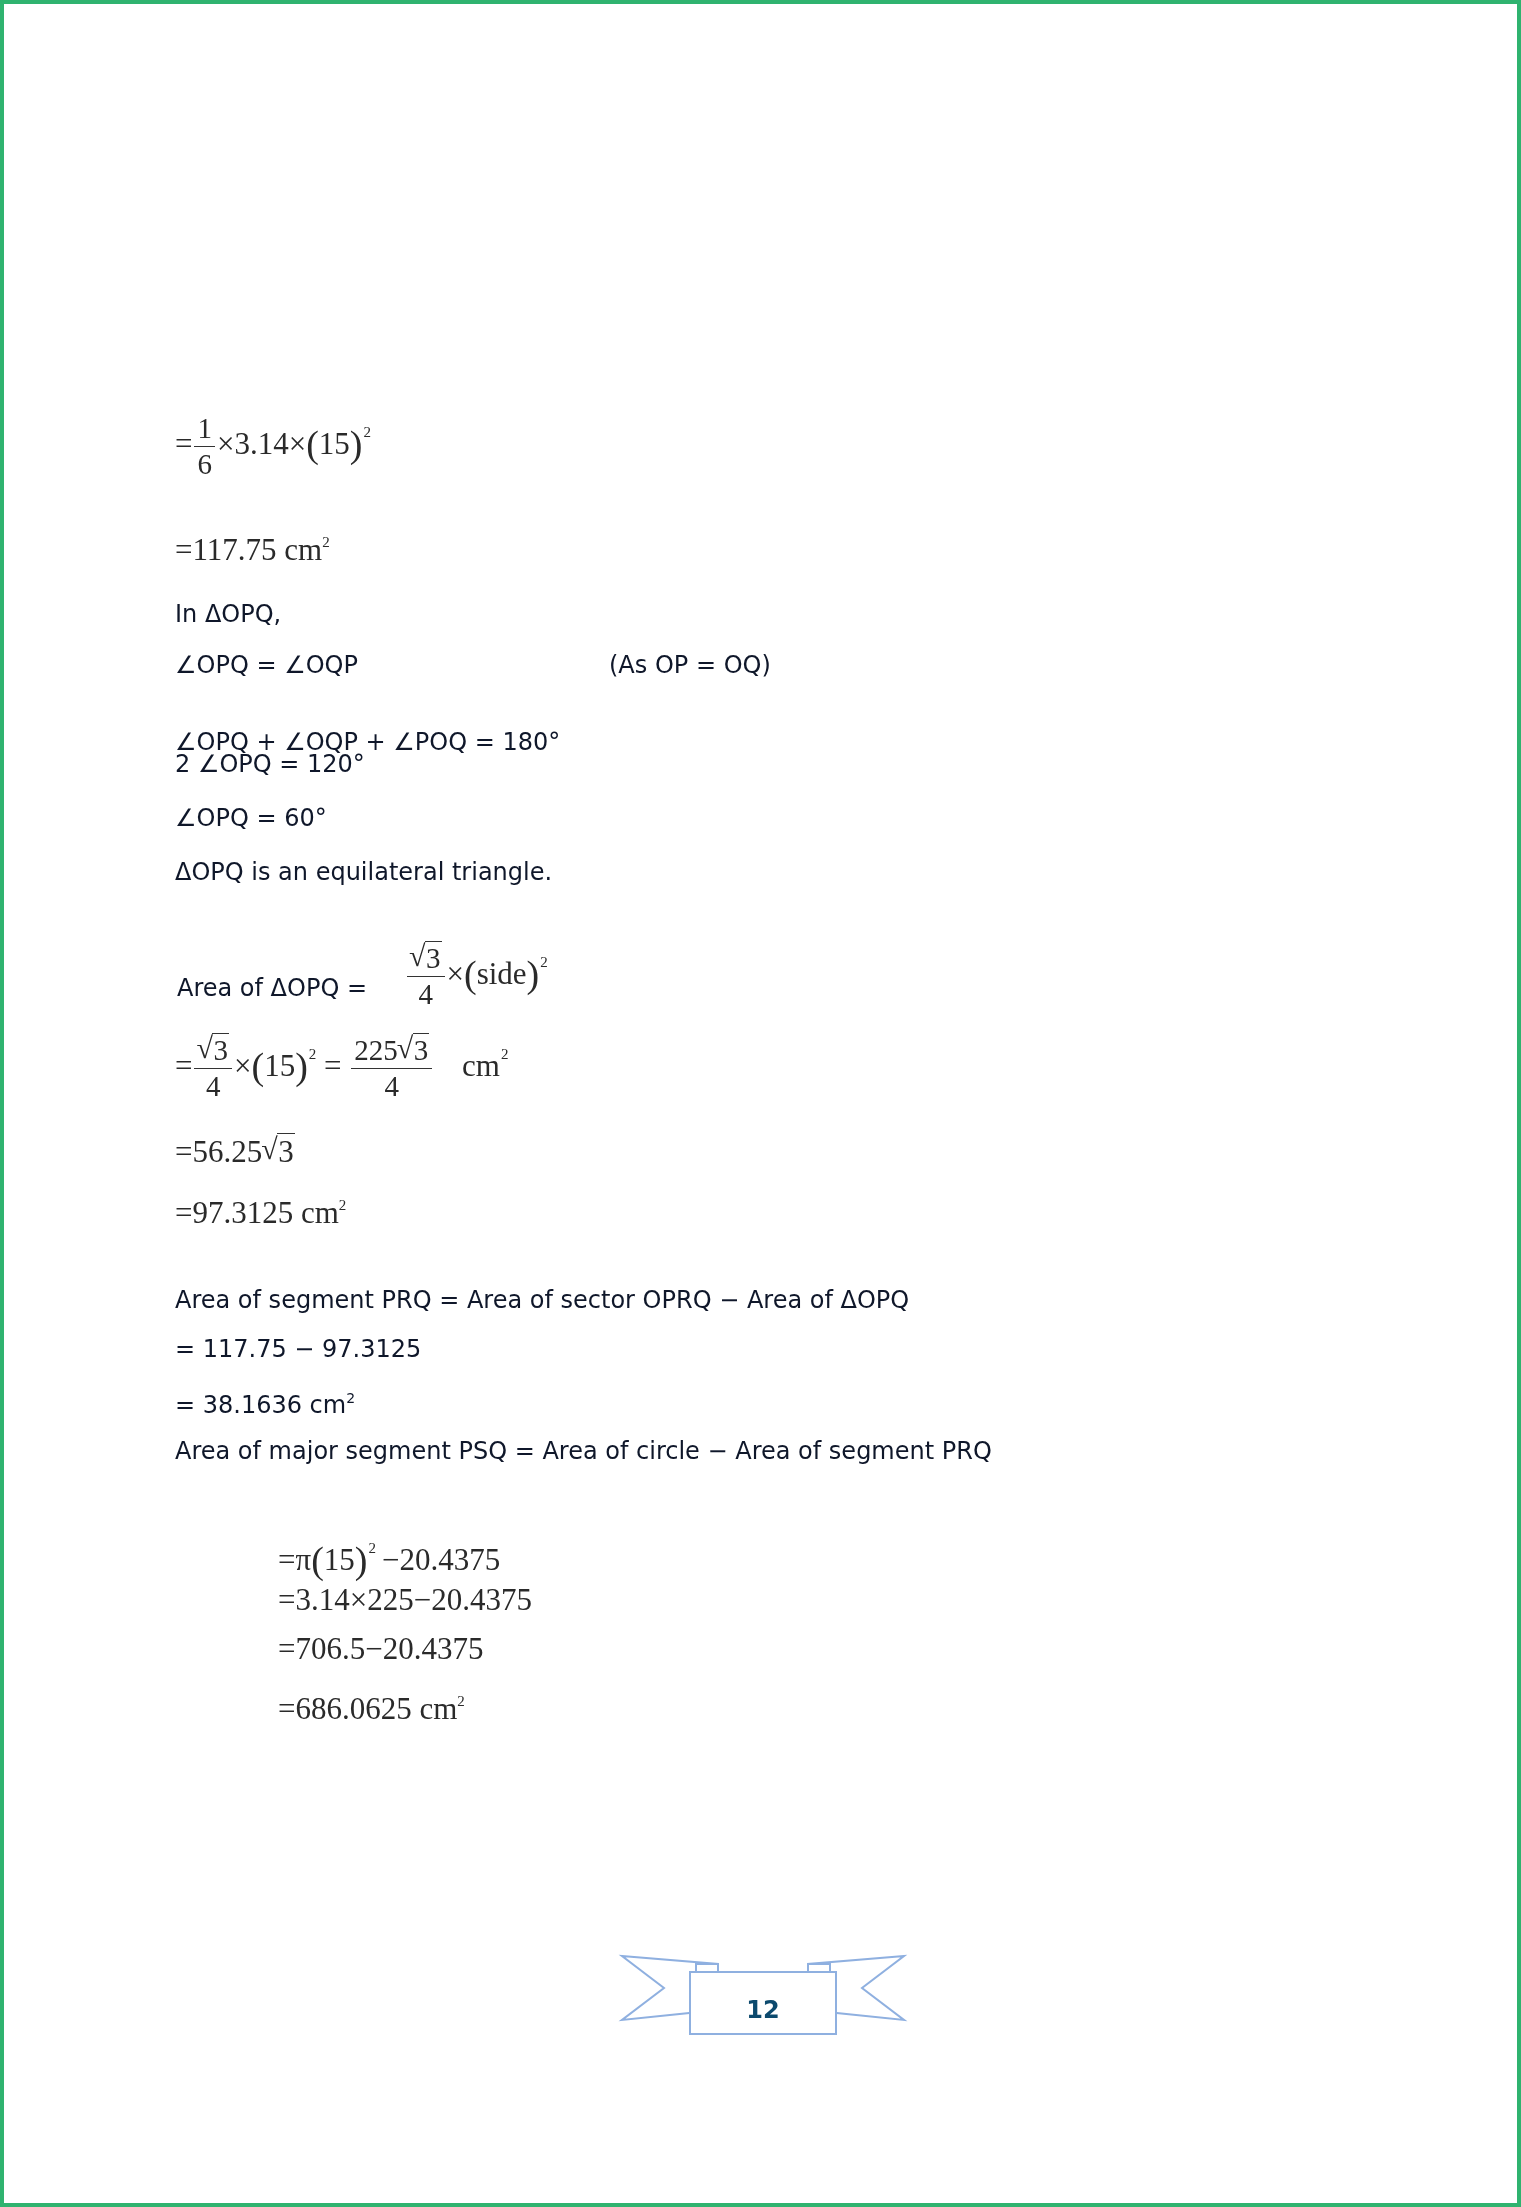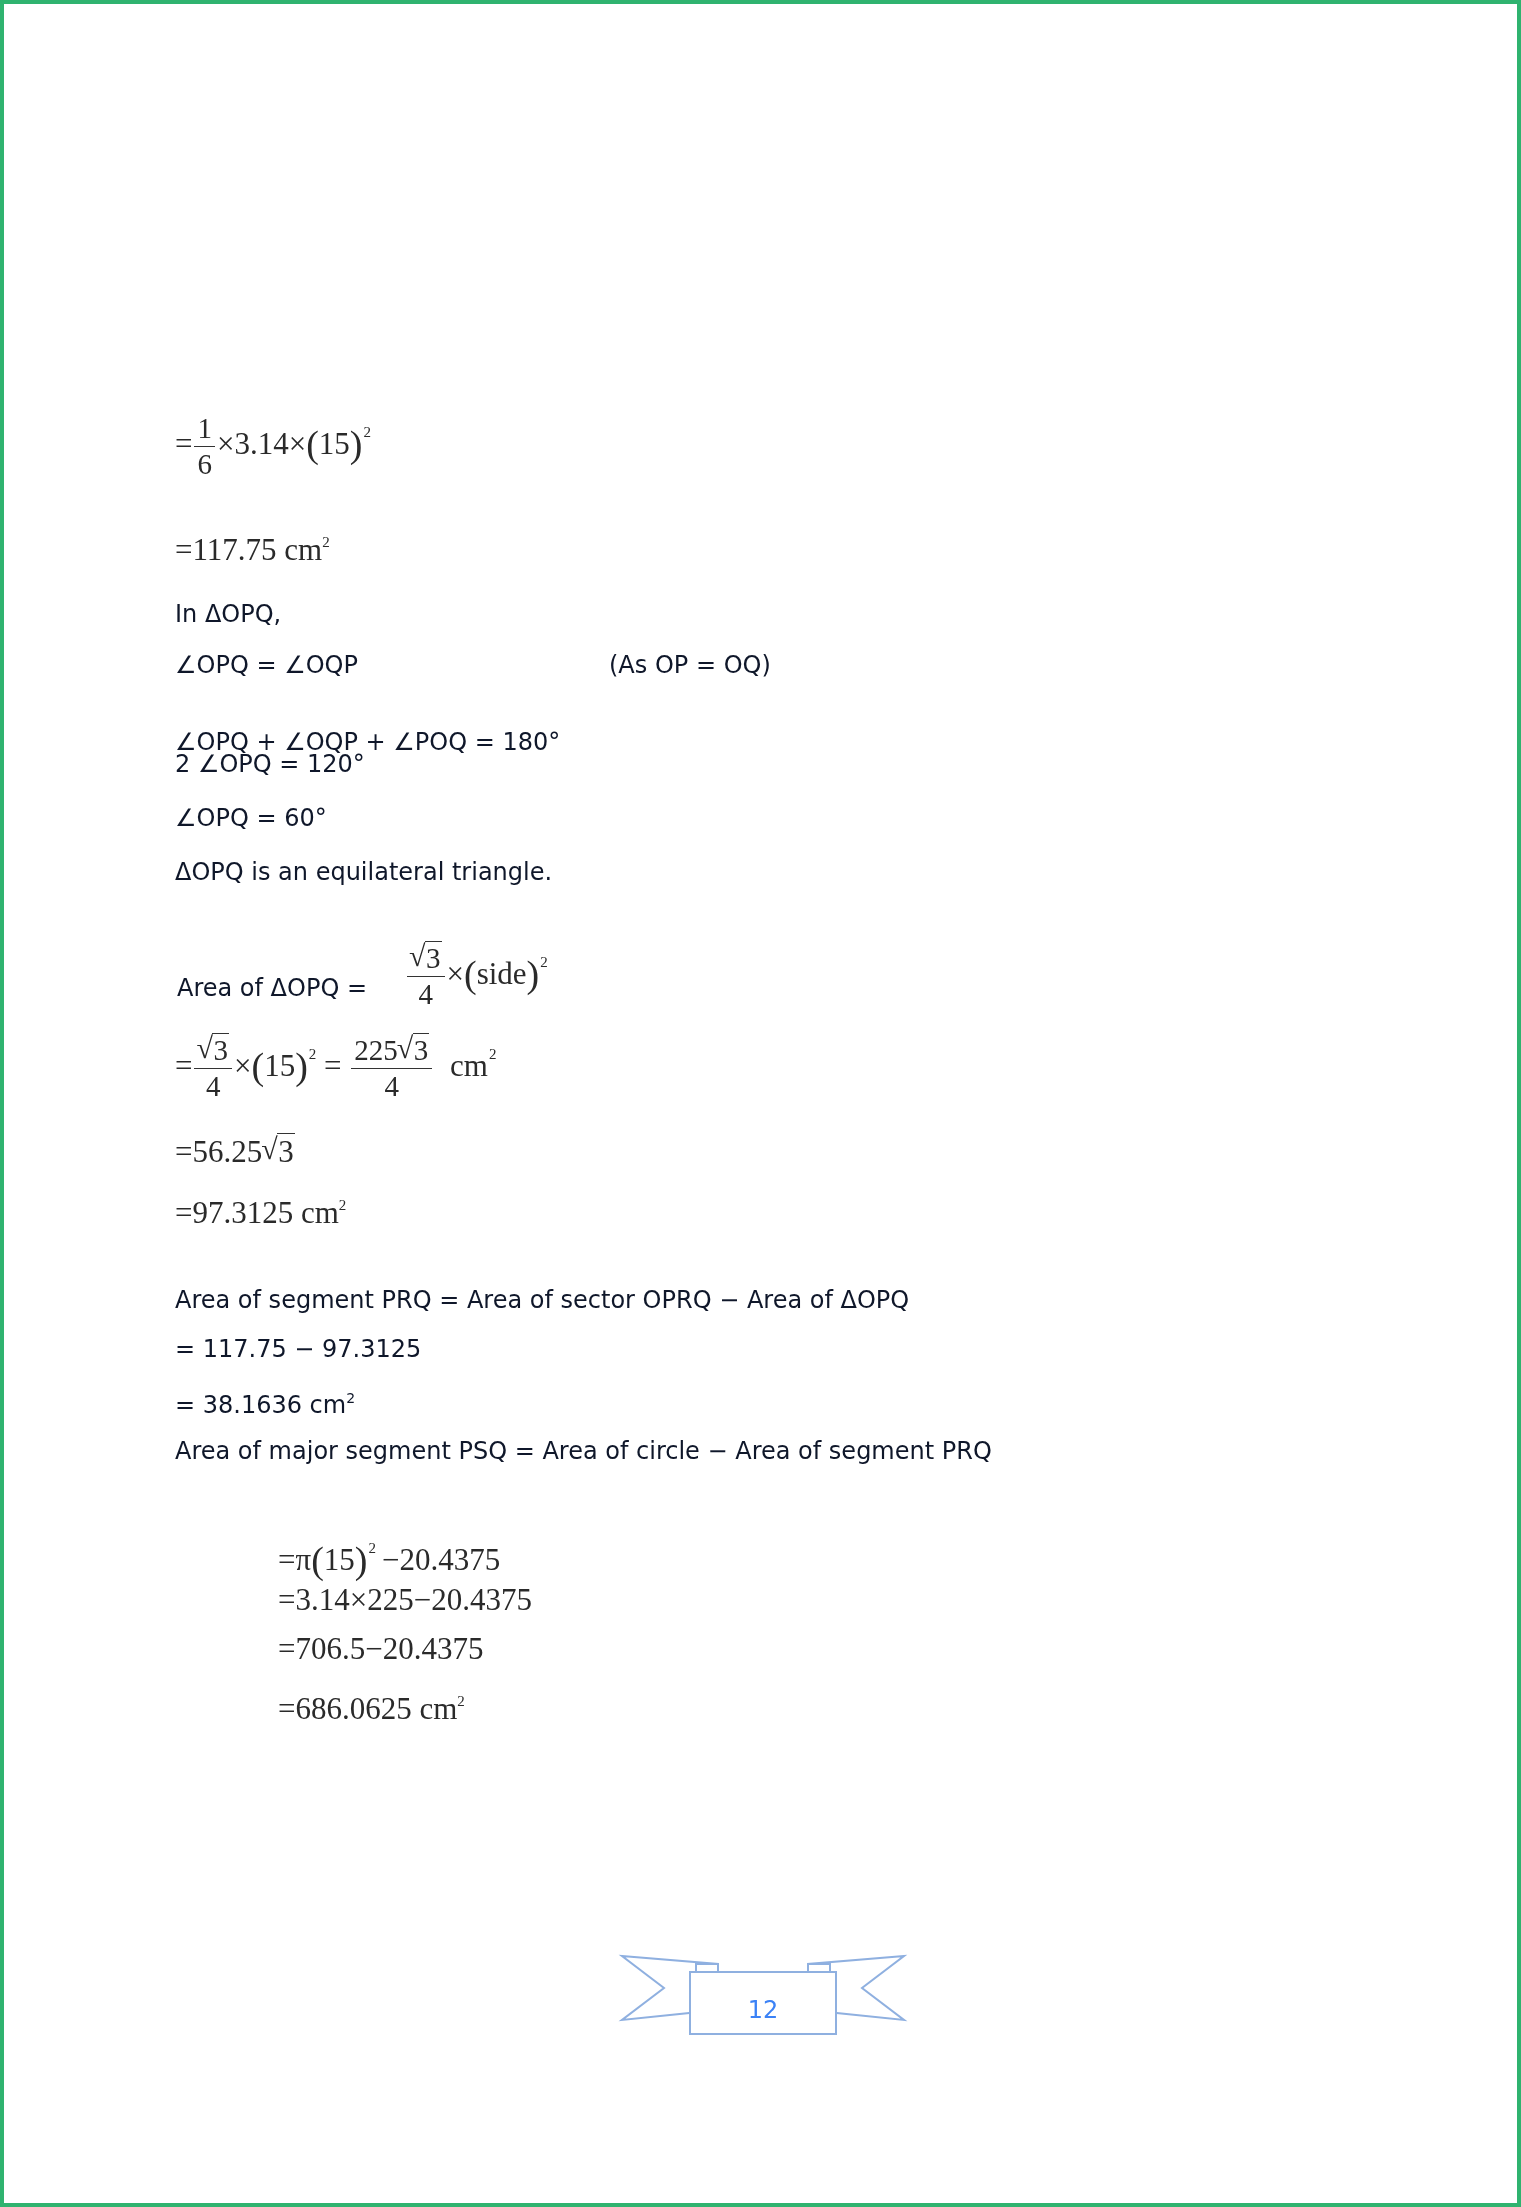--- a/index.html
+++ b/index.html
@@ -28,21 +28,21 @@
     .sqrt { position: relative; display: inline-block; padding-left: 15px; }
     .sqrt::before {
       content: "\221A"; position: absolute; left: -1px; top: -3px; font-size: 30px;
     }
     .sqrt .rad { border-top: 1.5px solid #333; padding: 0 1px; }
     .big-paren { font-size: 38px; vertical-align: -3px; }
     .note { position: absolute; left: 577px; }
     .page-number-banner { position: absolute; left: 618px; top: 1950px; width: 290px; height: 100px; }
     .page-number-text {
       position: absolute; left: 0; width: 290px; top: 46px; text-align: center;
-      font-family: "DejaVu Sans", sans-serif; font-size: 24px; color: #3b82f6;
+      font-family: "DejaVu Sans", sans-serif; font-size: 24px; color: #0c4a6e; font-weight: bold;
     }
     .sup-small { font-size: 14px; vertical-align: 10px; }
   </style>
 </head>
 <body>
 
 <div class="page-border"></div>
 
 <div class="math" style="left:175px; top:414px;">
   <span>=</span><span class="frac">
@@ -69,21 +69,21 @@
       <span class="den">4</span>
     </span><span>×</span><span class="big-paren">(</span><span>side</span><span class="big-paren">)</span><span class="sup">2</span>
 </div>
 <div class="math" style="left:175px; top:1036px;">
   <span>=</span><span class="frac">
       <span class="num"><span class="sqrt"><span class="rad">3</span></span></span>
       <span class="den">4</span>
     </span><span>×</span><span class="big-paren">(</span><span>15</span><span class="big-paren">)</span><span class="sup">2</span><span> = </span><span class="frac">
       <span class="num"><span>225</span><span class="sqrt"><span class="rad">3</span></span></span>
       <span class="den">4</span>
-    </span><span style="margin-left:8px;"> cm</span><span class="sup">2</span>
+    </span><span style="margin-left:20px;"> cm</span><span class="sup">2</span>
 </div>
 <div class="math" style="left:175px; top:1134px;">
   <span>=56.25</span><span class="sqrt"><span class="rad">3</span></span>
 </div>
 <div class="math" style="left:175px; top:1187px;">
   <span>=97.3125 cm</span><span class="supt">2</span>
 </div>
 
 <div class="line" style="top:1285px;">Area of segment PRQ = Area of sector OPRQ − Area of ΔOPQ</div>
 <div class="line" style="top:1334px;">= 117.75 − 97.3125</div>

